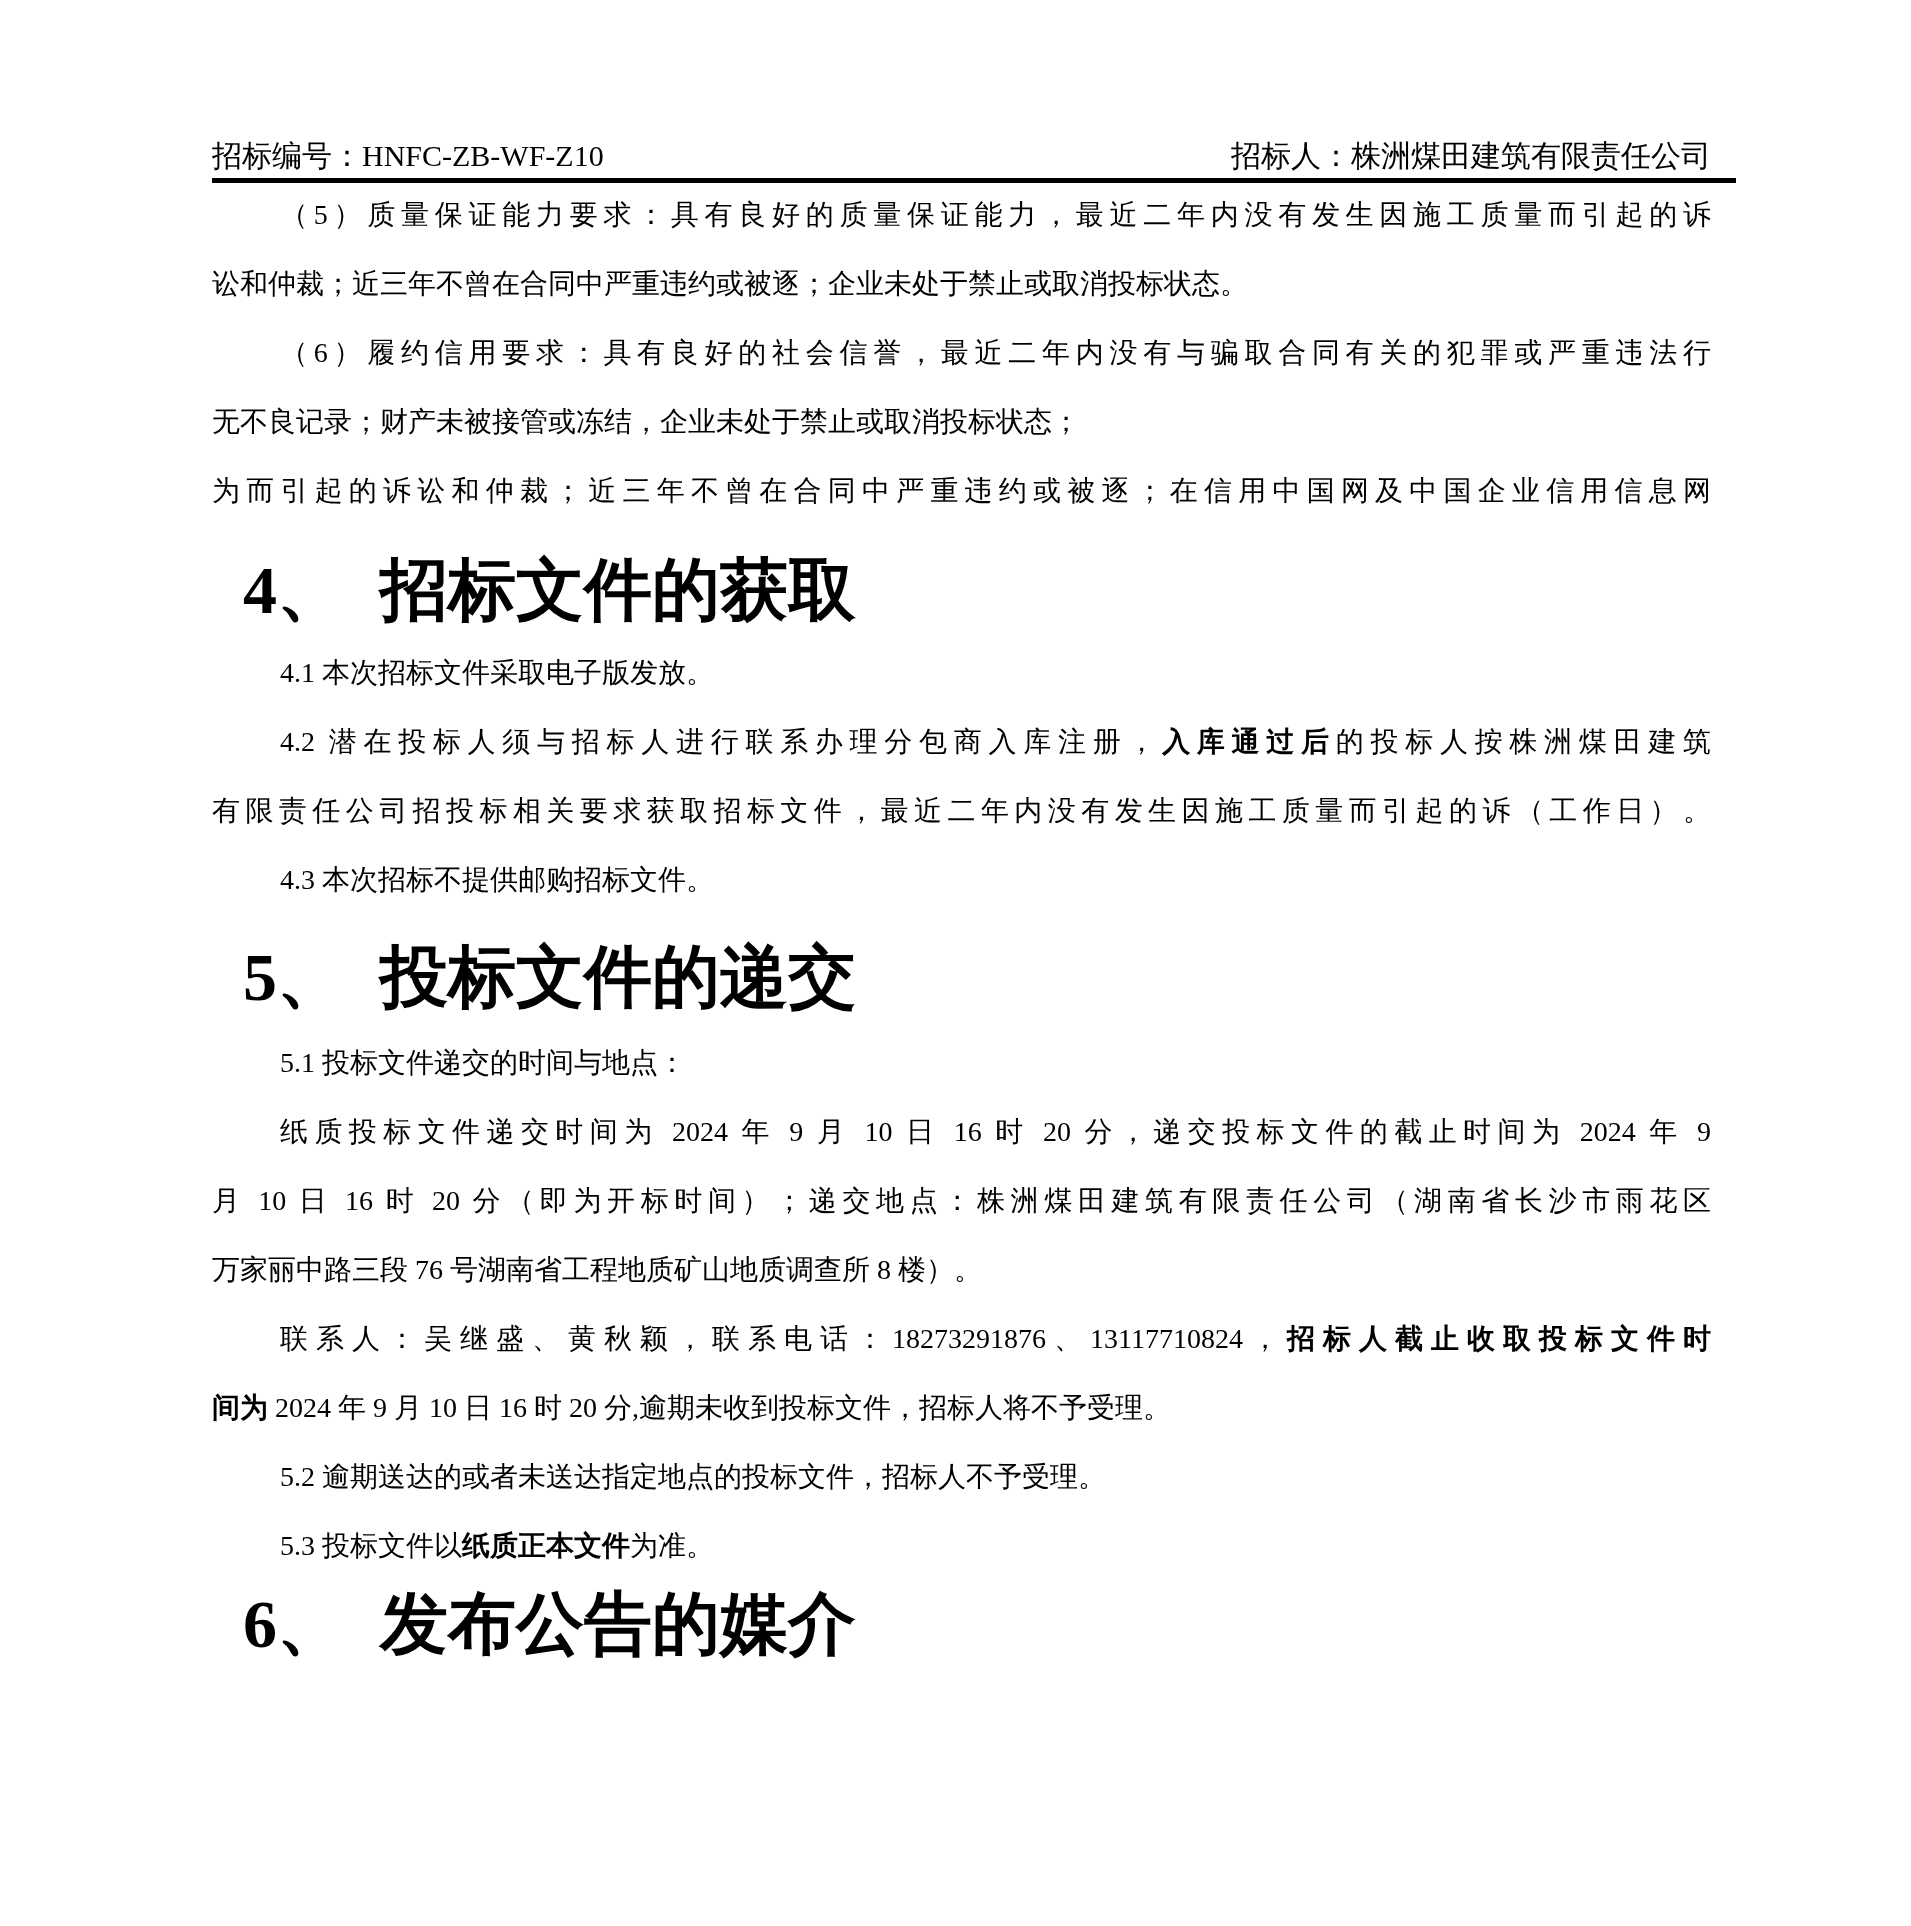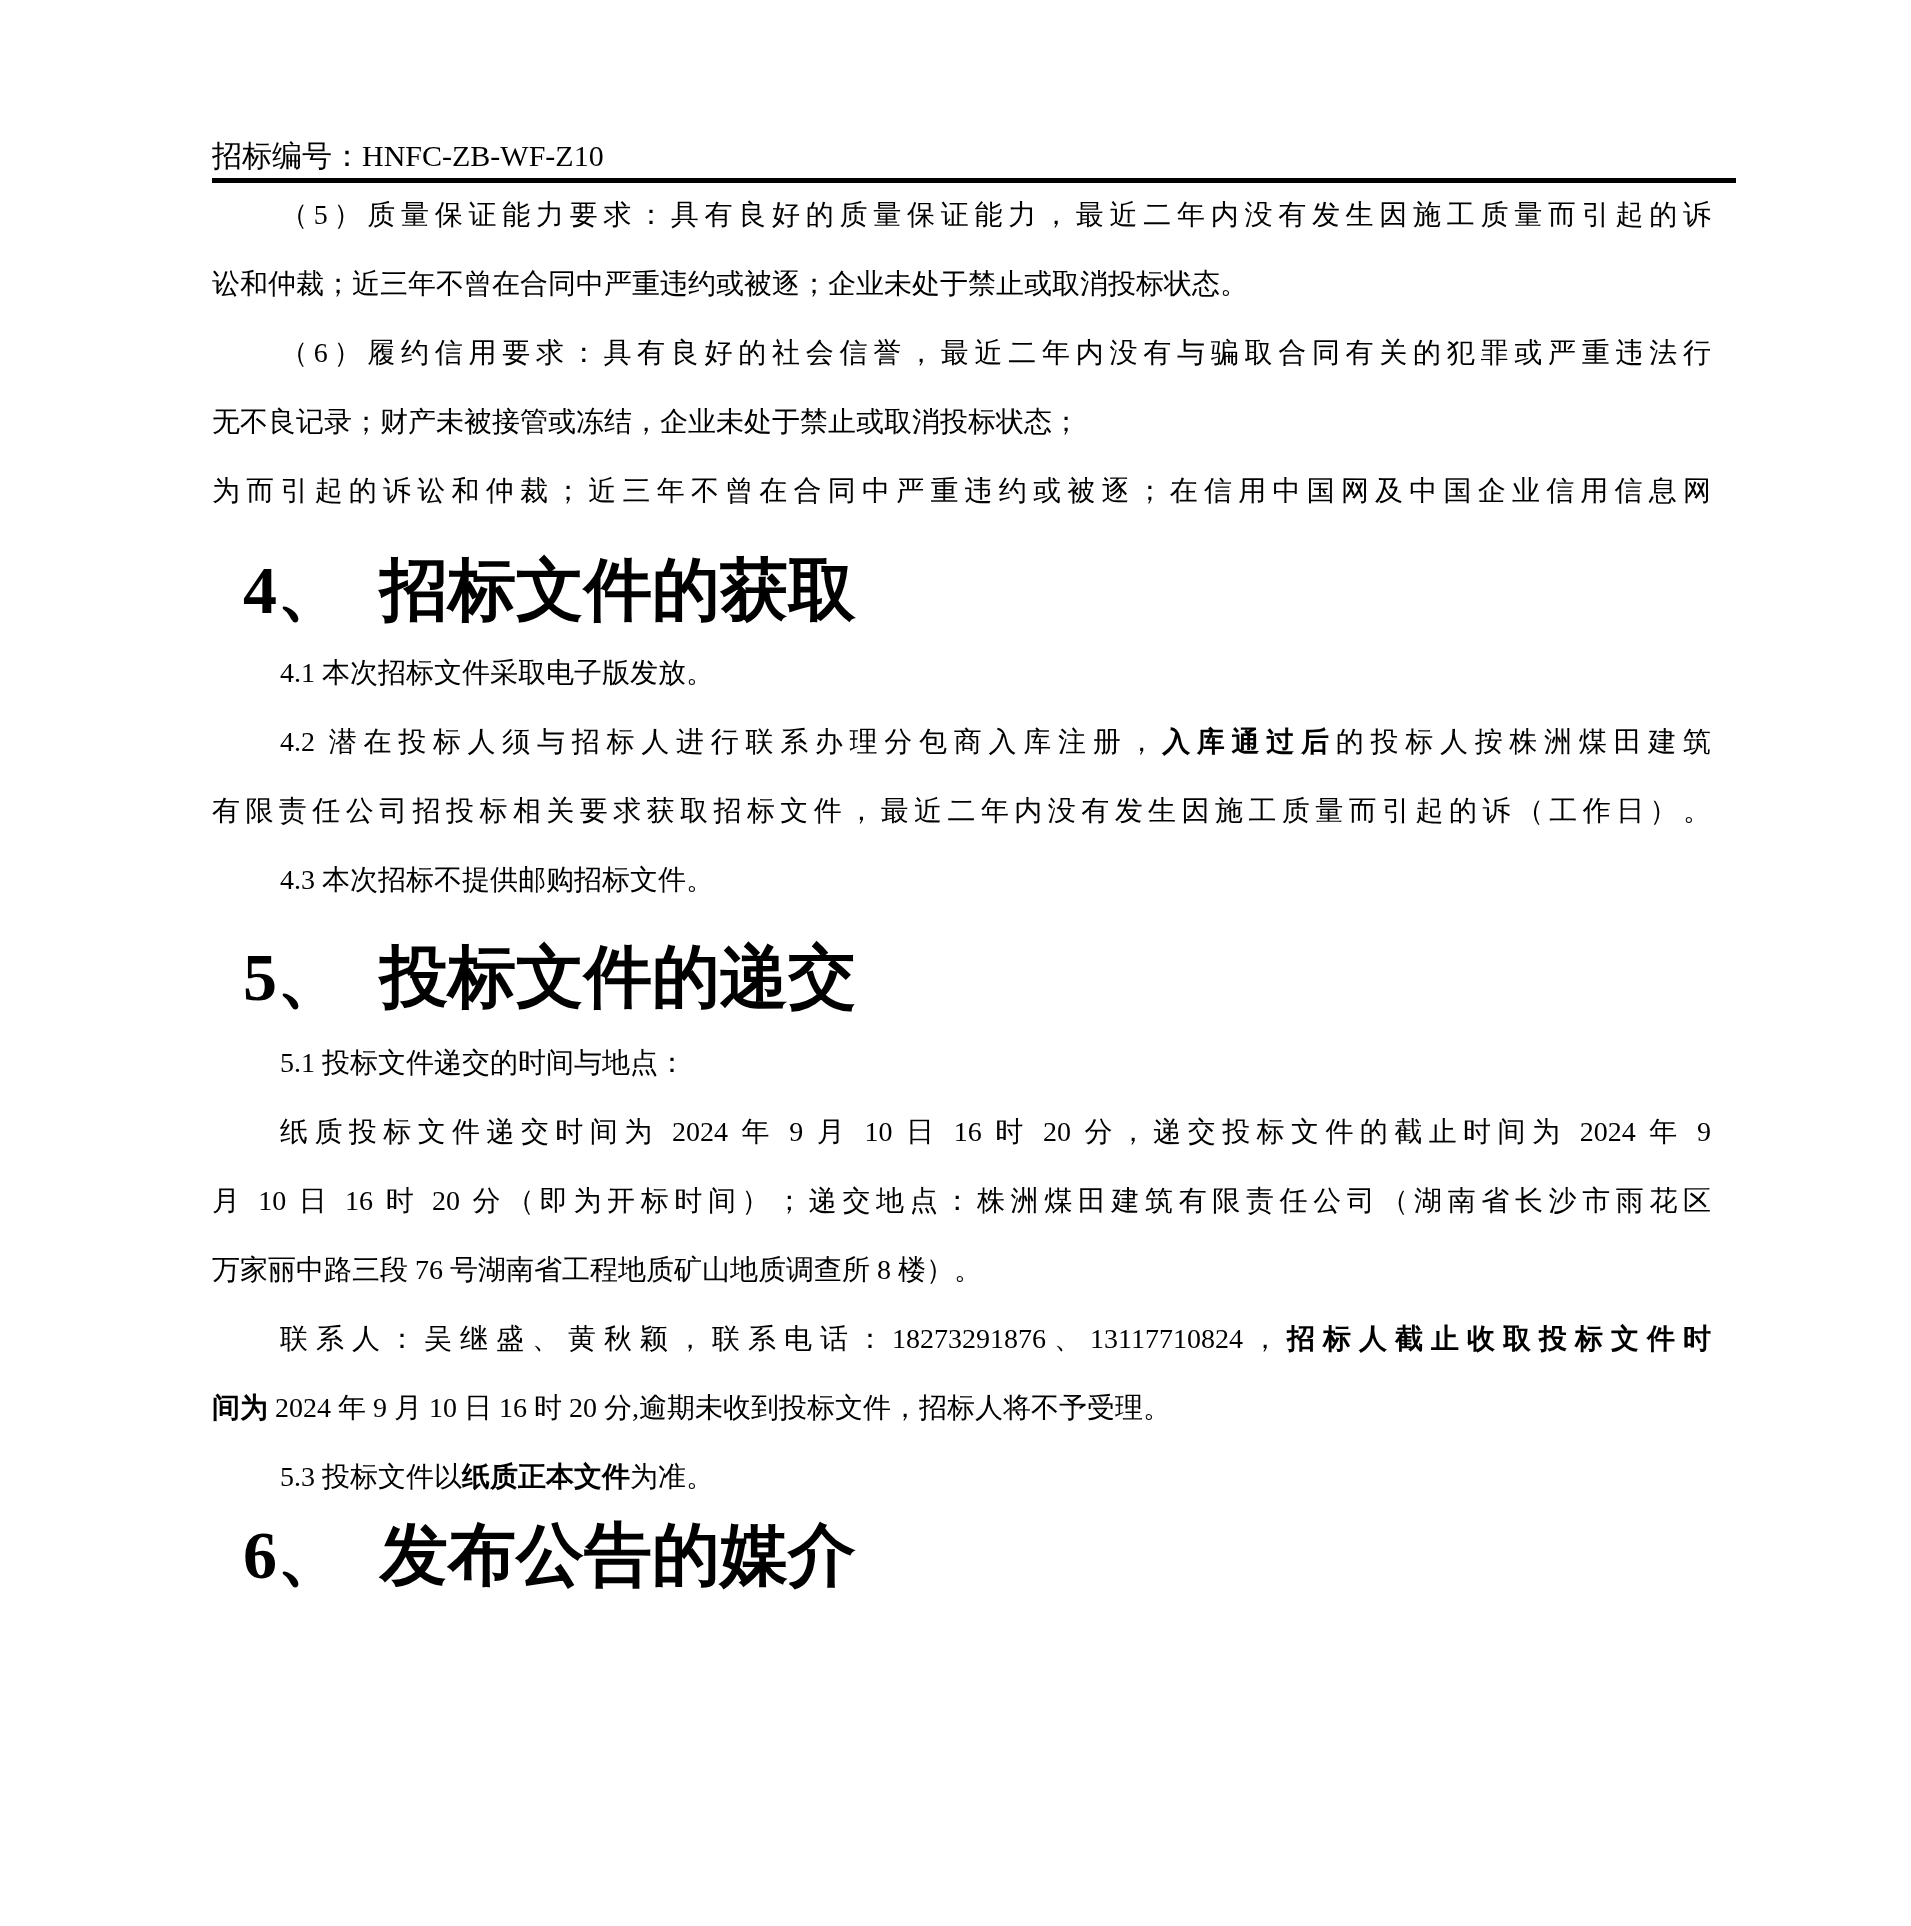--- a/index.html
+++ b/index.html
@@ -46,20 +46,21 @@
   [data-block="p51"]{margin-top:11.6px;}
   [data-block="h6"]{margin-top:5.8px;}
 </style>
 </head>
 <body>
 
 <div class="page">
 
   <div class="hdr">
     <span>招标编号：HNFC-ZB-WF-Z10</span>
+    <span>招标人：株洲煤田建筑有限责任公司</span>
   </div>
   <div class="rule"></div>
 
   <div class="doc" id="doc-body">
       <div data-block="p5l1" class="line indent fill"><span>（5）质量保证能力要求：具有良好的质量保证能力，最近二年内没有发生因施工质量而引起的诉</span></div>
       <div data-block="p5l2" class="line"><span>讼和仲裁；近三年不曾在合同中严重违约或被逐；企业未处于禁止或取消投标状态。</span></div>
       <div data-block="p6l1" class="line indent fill"><span>（6）履约信用要求：具有良好的社会信誉，最近二年内没有与骗取合同有关的犯罪或严重违法行</span></div>
       <div data-block="p6l3" class="line"><span>无不良记录；财产未被接管或冻结，企业未处于禁止或取消投标状态；</span></div>
       <div data-block="p6l2" class="line fill"><span>为而引起的诉讼和仲裁；近三年不曾在合同中严重违约或被逐；在信用中国网及中国企业信用信息网</span></div>
       <div data-block="h4" class="heading"><span class="num">4、</span><span>招标文件的获取</span></div>
@@ -67,18 +68,19 @@
       <div data-block="p42l1" class="line indent fill"><span>4.2 潜在投标人须与招标人进行联系办理分包商入库注册，</span><span class="b">入库通过后</span><span>的投标人按株洲煤田建筑</span></div>
       <div data-block="p42l2" class="line fill"><span>有限责任公司招投标相关要求获取招标文件，最近二年内没有发生因施工质量而引起的诉（工作日）。</span></div>
       <div data-block="p43" class="line indent"><span>4.3 本次招标不提供邮购招标文件。</span></div>
       <div data-block="h5" class="heading"><span class="num">5、</span><span>投标文件的递交</span></div>
       <div data-block="p51" class="line indent"><span>5.1 投标文件递交的时间与地点：</span></div>
       <div data-block="pzl1" class="line indent fill"><span>纸质投标文件递交时间为 2024 年 9 月 10 日 16 时 20 分，递交投标文件的截止时间为 2024 年 9</span></div>
       <div data-block="pzl2" class="line fill"><span>月 10 日 16 时 20 分（即为开标时间）；递交地点：株洲煤田建筑有限责任公司（湖南省长沙市雨花区</span></div>
       <div data-block="pzl3" class="line"><span>万家丽中路三段 76 号湖南省工程地质矿山地质调查所 8 楼）。</span></div>
       <div data-block="plxl1" class="line indent fill"><span>联系人：吴继盛、黄秋颖，联系电话：18273291876、13117710824，</span><span class="b">招标人截止收取投标文件时</span></div>
       <div data-block="plxl2" class="line"><span class="b">间为</span><span> 2024 年 9 月 10 日 16 时 20 分,逾期未收到投标文件，招标人将不予受理。</span></div>
+      <div data-block="p52" class="line indent"><span>5.2 逾期送达的或者未送达指定地点的投标文件，招标人不予受理。</span></div>
       <div data-block="p53" class="line indent"><span>5.3 投标文件以</span><span class="b">纸质正本文件</span><span>为准。</span></div>
       <div data-block="h6" class="heading"><span class="num">6、</span><span>发布公告的媒介</span></div>
     </div>
 
 </div>
 
 
 </body></html>

